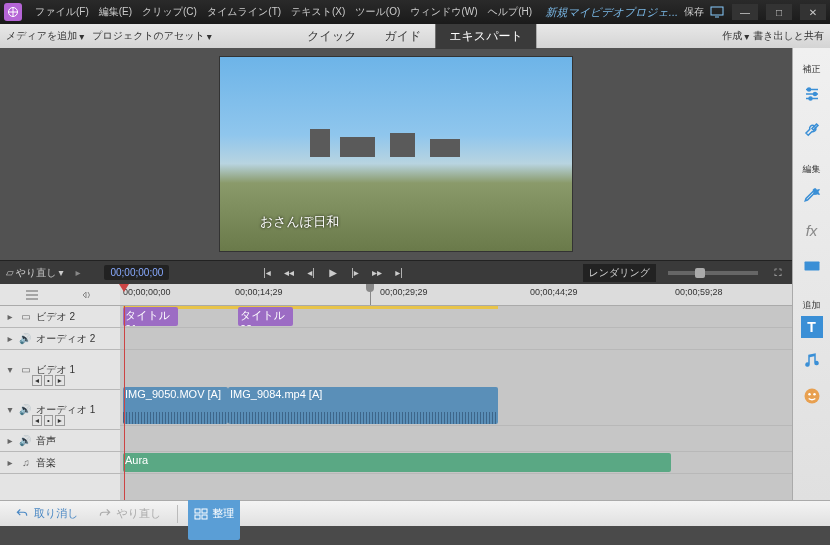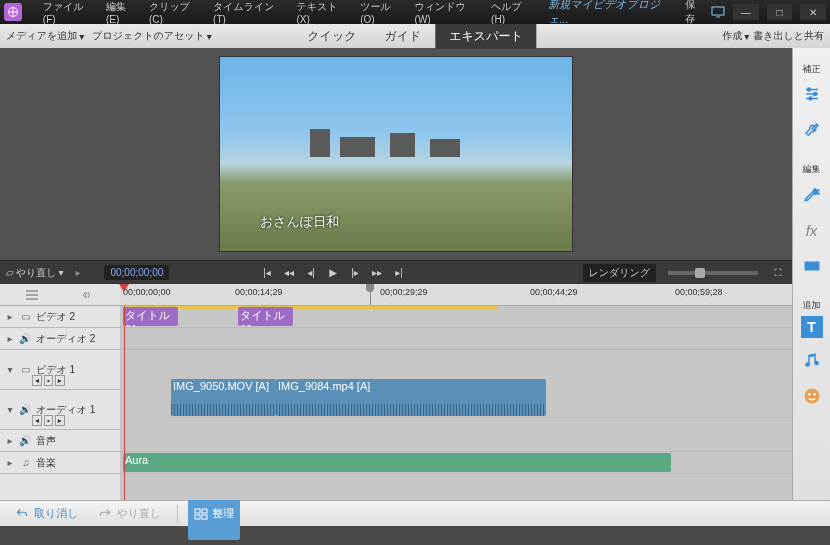--- a/index.html
+++ b/index.html
@@ -1,17 +1,17 @@
 <!DOCTYPE html>
 <html><head>
 <meta charset="utf-8">
 <style>
 * { margin: 0; padding: 0; box-sizing: border-box; font-family: "Meiryo", sans-serif; }
 body { width: 830px; height: 545px; background: #4a4a4a; color: #ccc; font-size: 10px; overflow: hidden; }
-.titlebar { height: 22px; background: linear-gradient(#2a2a2a,#1a1a1a); display: flex; align-items: center; padding: 12px 4px; gap: 8px; }
+.titlebar { height: 22px; background: linear-gradient(#2a2a2a,#1a1a1a); display: flex; align-items: center; padding: 12px 4px; }
 .logo { width: 18px; height: 18px; background: #b565d6; border-radius: 3px; display: flex; align-items: center; justify-content: center; margin-right: 8px; }
 .logo svg { width: 12px; height: 12px; }
 .menuitem { padding: 0 5px; color: #ccc; font-size: 10px; cursor: pointer; }
 .title-right { margin-left: auto; display: flex; align-items: center; gap: 6px; }
 .project-name { color: #7ab8e6; font-style: italic; font-size: 11px; }
 .save { color: #ccc; font-size: 10px; }
 .win-icon { width: 14px; height: 14px; display: flex; align-items: center; justify-content: center; cursor: pointer; color: #aaa; }
 .win-btn { width: 26px; height: 16px; background: #333; display: flex; align-items: center; justify-content: center; margin-left: 2px; cursor: pointer; color: #ccc; }
 .subbar { height: 24px; background: linear-gradient(#e8e8e8,#d4d4d4); display: flex; align-items: center; padding: 0 6px; color: #333; }
 .sub-left { display: flex; gap: 8px; font-size: 10px; }
@@ -220,21 +220,21 @@
             <span style="flex:1">音楽</span>
           </div>
         </div>
       <div class="track-content" id="track-content">
         <div class="yellow-strip" style="left:3px;width:375px"></div>
       <div class="lane" style="top: 0px; height: 22px;">
             <div class="clip title" style="left: 3px; width: 55px;"><span>タイトル 01</span></div>
             <div class="clip title" style="left: 118px; width: 55px;"><span>タイトル 02</span></div>
           </div>
           <div class="lane" style="top: 22px; height: 22px;"></div>
-          <div class="lane" style="top: 72px; height: 40px; margin-left: 48px;">
+          <div class="lane" style="top: 80px; height: 40px;">
             <div class="clip audio" style="left: 3px; width: 105px;"><span>IMG_9050.MOV [A]</span><div class="waveform"></div></div>
             <div class="clip audio" style="left: 108px; width: 270px;"><span>IMG_9084.mp4 [A]</span><div class="waveform"></div></div>
           </div>
           <div class="lane" style="top: 124px; height: 22px;"></div>
           <div class="lane" style="top: 146px; height: 22px;">
             <div class="clip music" style="left: 3px; width: 548px;"><span>Aura</span></div>
           </div>
           <div style="position: absolute; top: 0px; bottom: 0px; width: 1px; background: rgb(204, 68, 68); left: 4px; z-index: 5;"></div>
         </div>
     </div>

